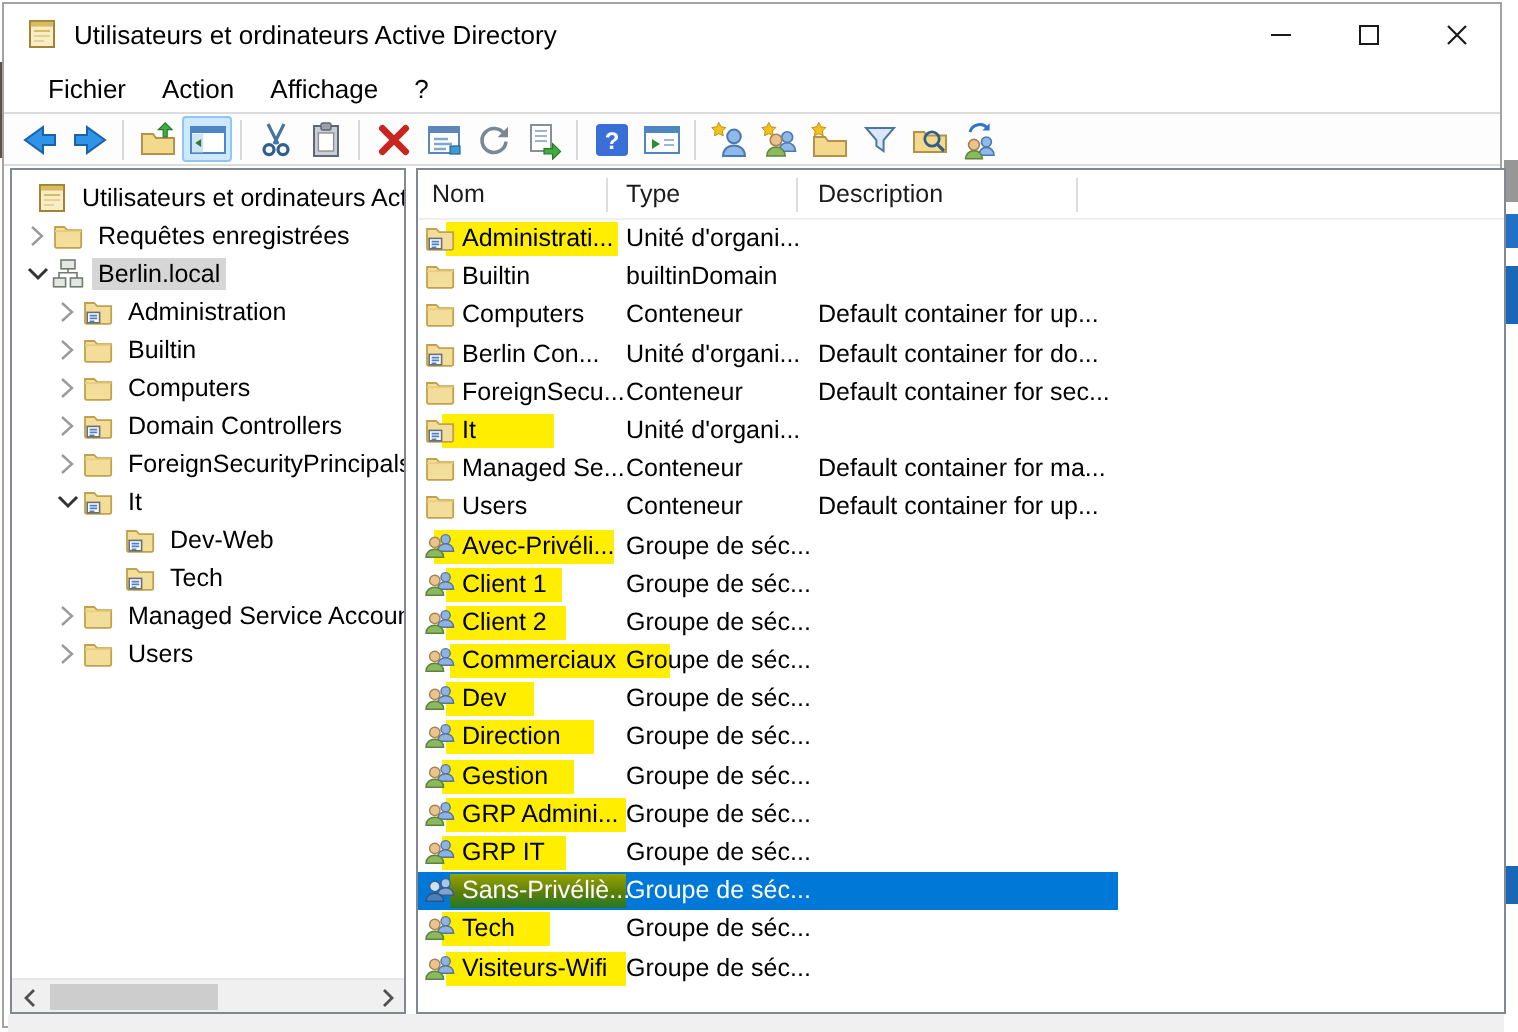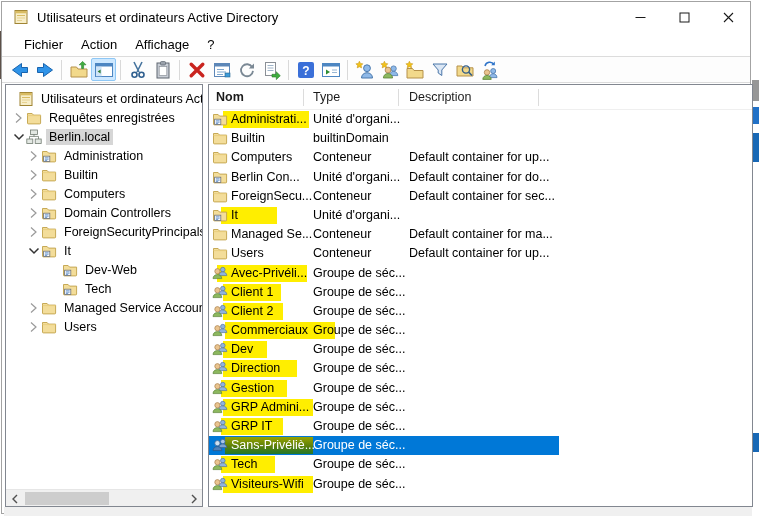--- a/index.html
+++ b/index.html
@@ -459,21 +459,21 @@
         <span class="hs-btn" style="right:0">
           <svg width="8" height="10" viewBox="0 0 8 10">
               <path d="M2 1l4 4-4 4" fill="none" stroke="#505050" stroke-width="1.4"></path>
             </svg>
         </span>
       </div>
     </div>
 
     <div class="list-panel">
       <div class="lp-header" id="listheader">
-          <span class="lp-col" style="left: 7px; font-weight: bold;">Nom</span>
+          <span class="lp-col" style="left: 7px;">Nom</span>
           <span class="lp-col" style="left: 104px;">Type</span>
           <span class="lp-col" style="left: 200px;">Description</span>
           <span class="col-sep" style="left: 94px;"></span>
           <span class="col-sep" style="left: 189px;"></span>
           <span class="col-sep" style="left: 329px;"></span>
         </div>
       <div class="lp-rows" id="listrows">
           <div class="lp-row">
             <div class="hl" style="left: 14px; width: 86px; background: rgb(255, 238, 0);"></div>
             <span class="li-ico"><svg width="16" height="16" viewBox="0 0 16 16">

